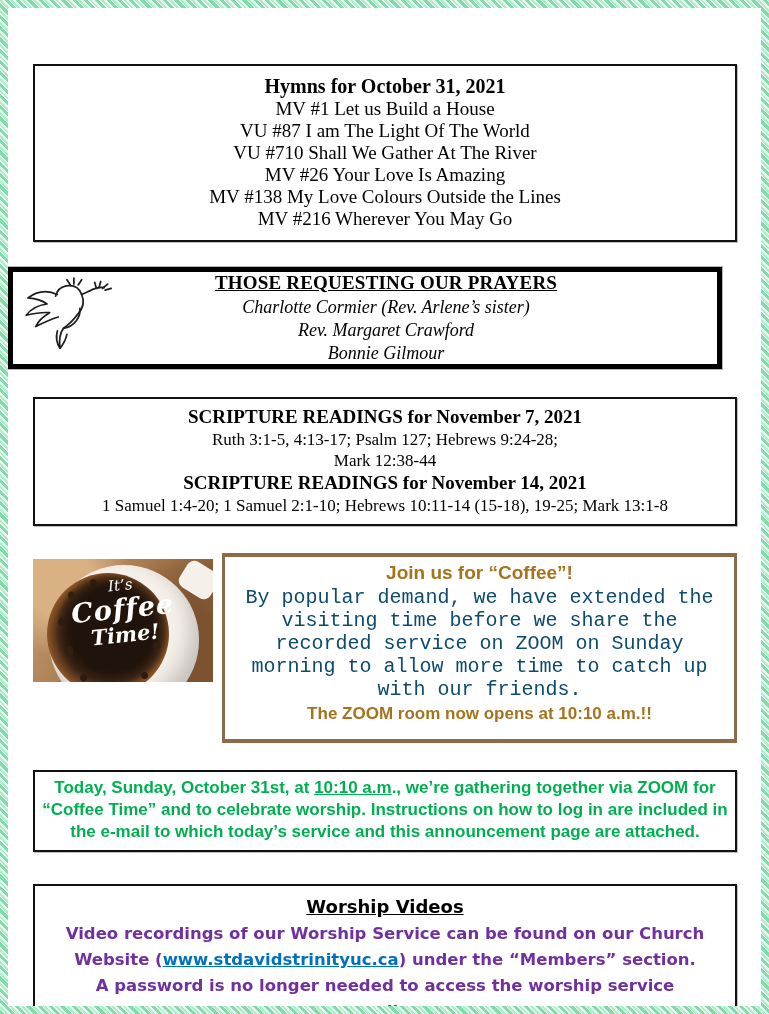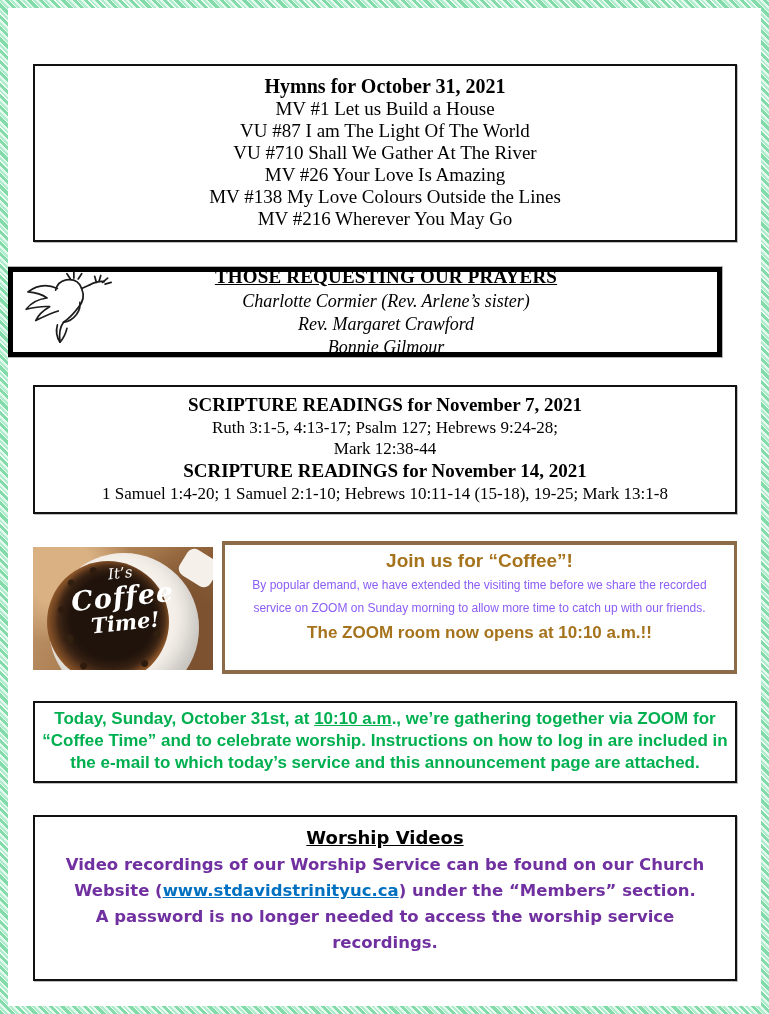--- a/index.html
+++ b/index.html
@@ -34,21 +34,21 @@
   .hymns-box { margin-top:56px; padding:8px 20px 10px; }
   .hymns-title { font-size:20px; font-weight:bold; line-height:24px; }
   .hymn-line { font-size:19px; line-height:22px; }
 
   
   .prayers-box {
     margin-top:25px; margin-right:39px;
     border:5px solid #000;
     box-shadow:0 0 0 1px #b5b5b5;
     display:flex; align-items:center;
-    padding:4px 10px 6px 8px; height:90px;
+    padding:4px 10px 6px 8px; height:102px;
   }
   .dove-wrap { flex:0 0 104px; height:92px; }
   .prayers-text { flex:1 1 auto; text-align:center; padding-right:60px; }
   .prayers-title { font-size:19px; font-weight:bold; text-decoration:underline; line-height:26px; letter-spacing:.2px; }
   .prayer-name { font-size:18px; font-style:italic; line-height:23px; }
 
   
   .scripture-box { margin-top:28px; padding:6px 0 8px; }
   .scripture-heading { font-size:19px; font-weight:bold; line-height:24px; }
   .scripture-line { font-size:17px; line-height:21px; }
@@ -91,21 +91,21 @@
   .coffee-script .l2 { font-size:27px; font-weight:bold; line-height:29px; letter-spacing:1px; }
   .coffee-script .l3 { font-size:21px; font-weight:bold; line-height:24px; }
 
   .coffee-text-box {
     flex:1 1 auto; margin-left:9px;
     border:3px solid #8b6b48; border-top-width:4px; border-bottom-width:4px;
     text-align:center; padding:3px 10px 13px;
     font-family:"Liberation Sans", sans-serif; min-height:133px;
   }
   .coffee-heading { font-size:19px; font-weight:bold; line-height:26px; }
-  .coffee-body { font-size:12px; color:#8b5cf6; line-height:23px; }
+  .coffee-body { font-size:20px; color:#0c4a6e; line-height:23px;font-family:Liberation Mono, monospace; }
   .coffee-footer { font-size:17px; font-weight:bold; line-height:25px; }
 
   
   .zoom-box { margin-top:27px; padding:5px 1px 7px; font-family:"Liberation Sans", sans-serif; }
   .zoom-text { font-size:17px; font-weight:bold; line-height:22px; }
   .zoom-time { text-decoration:underline; }
 
   
   .worship-box { margin-top:32px; padding:8px 6px 23px; font-family:"DejaVu Sans", sans-serif; }
   .worship-title { font-size:18px; font-weight:bold; text-decoration:underline; color:#000; line-height:25px; margin-bottom:2px; }

